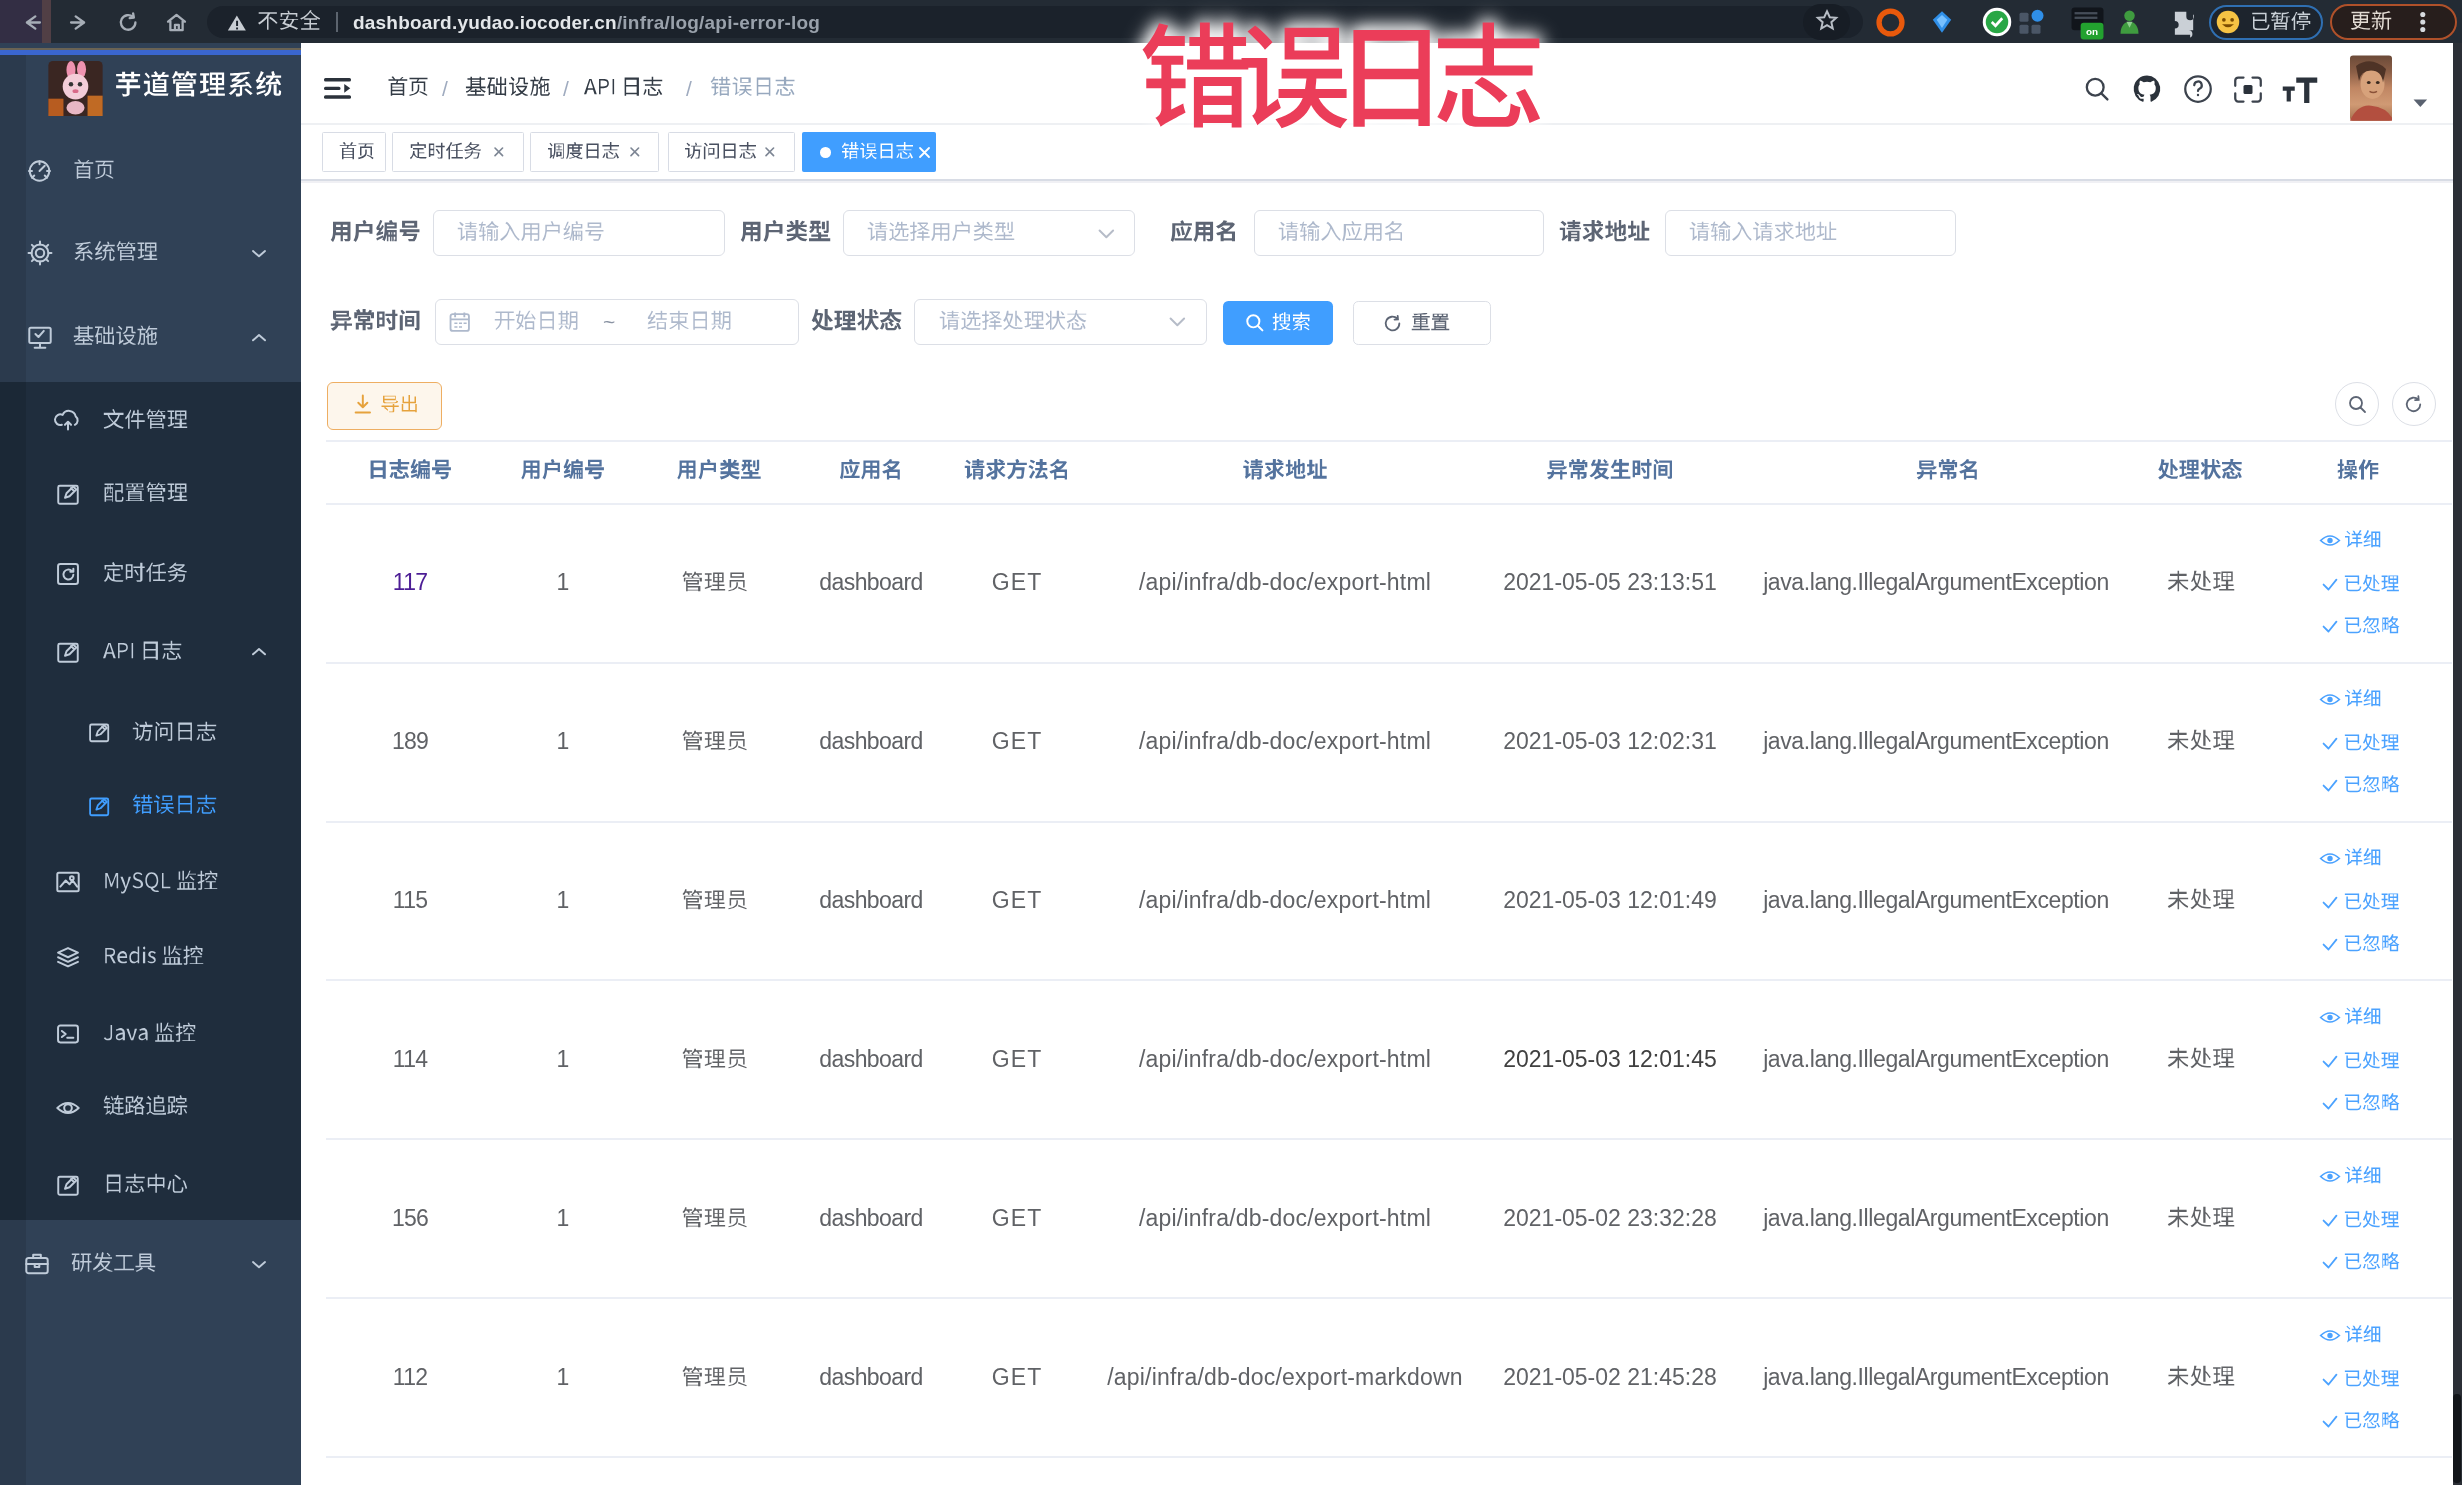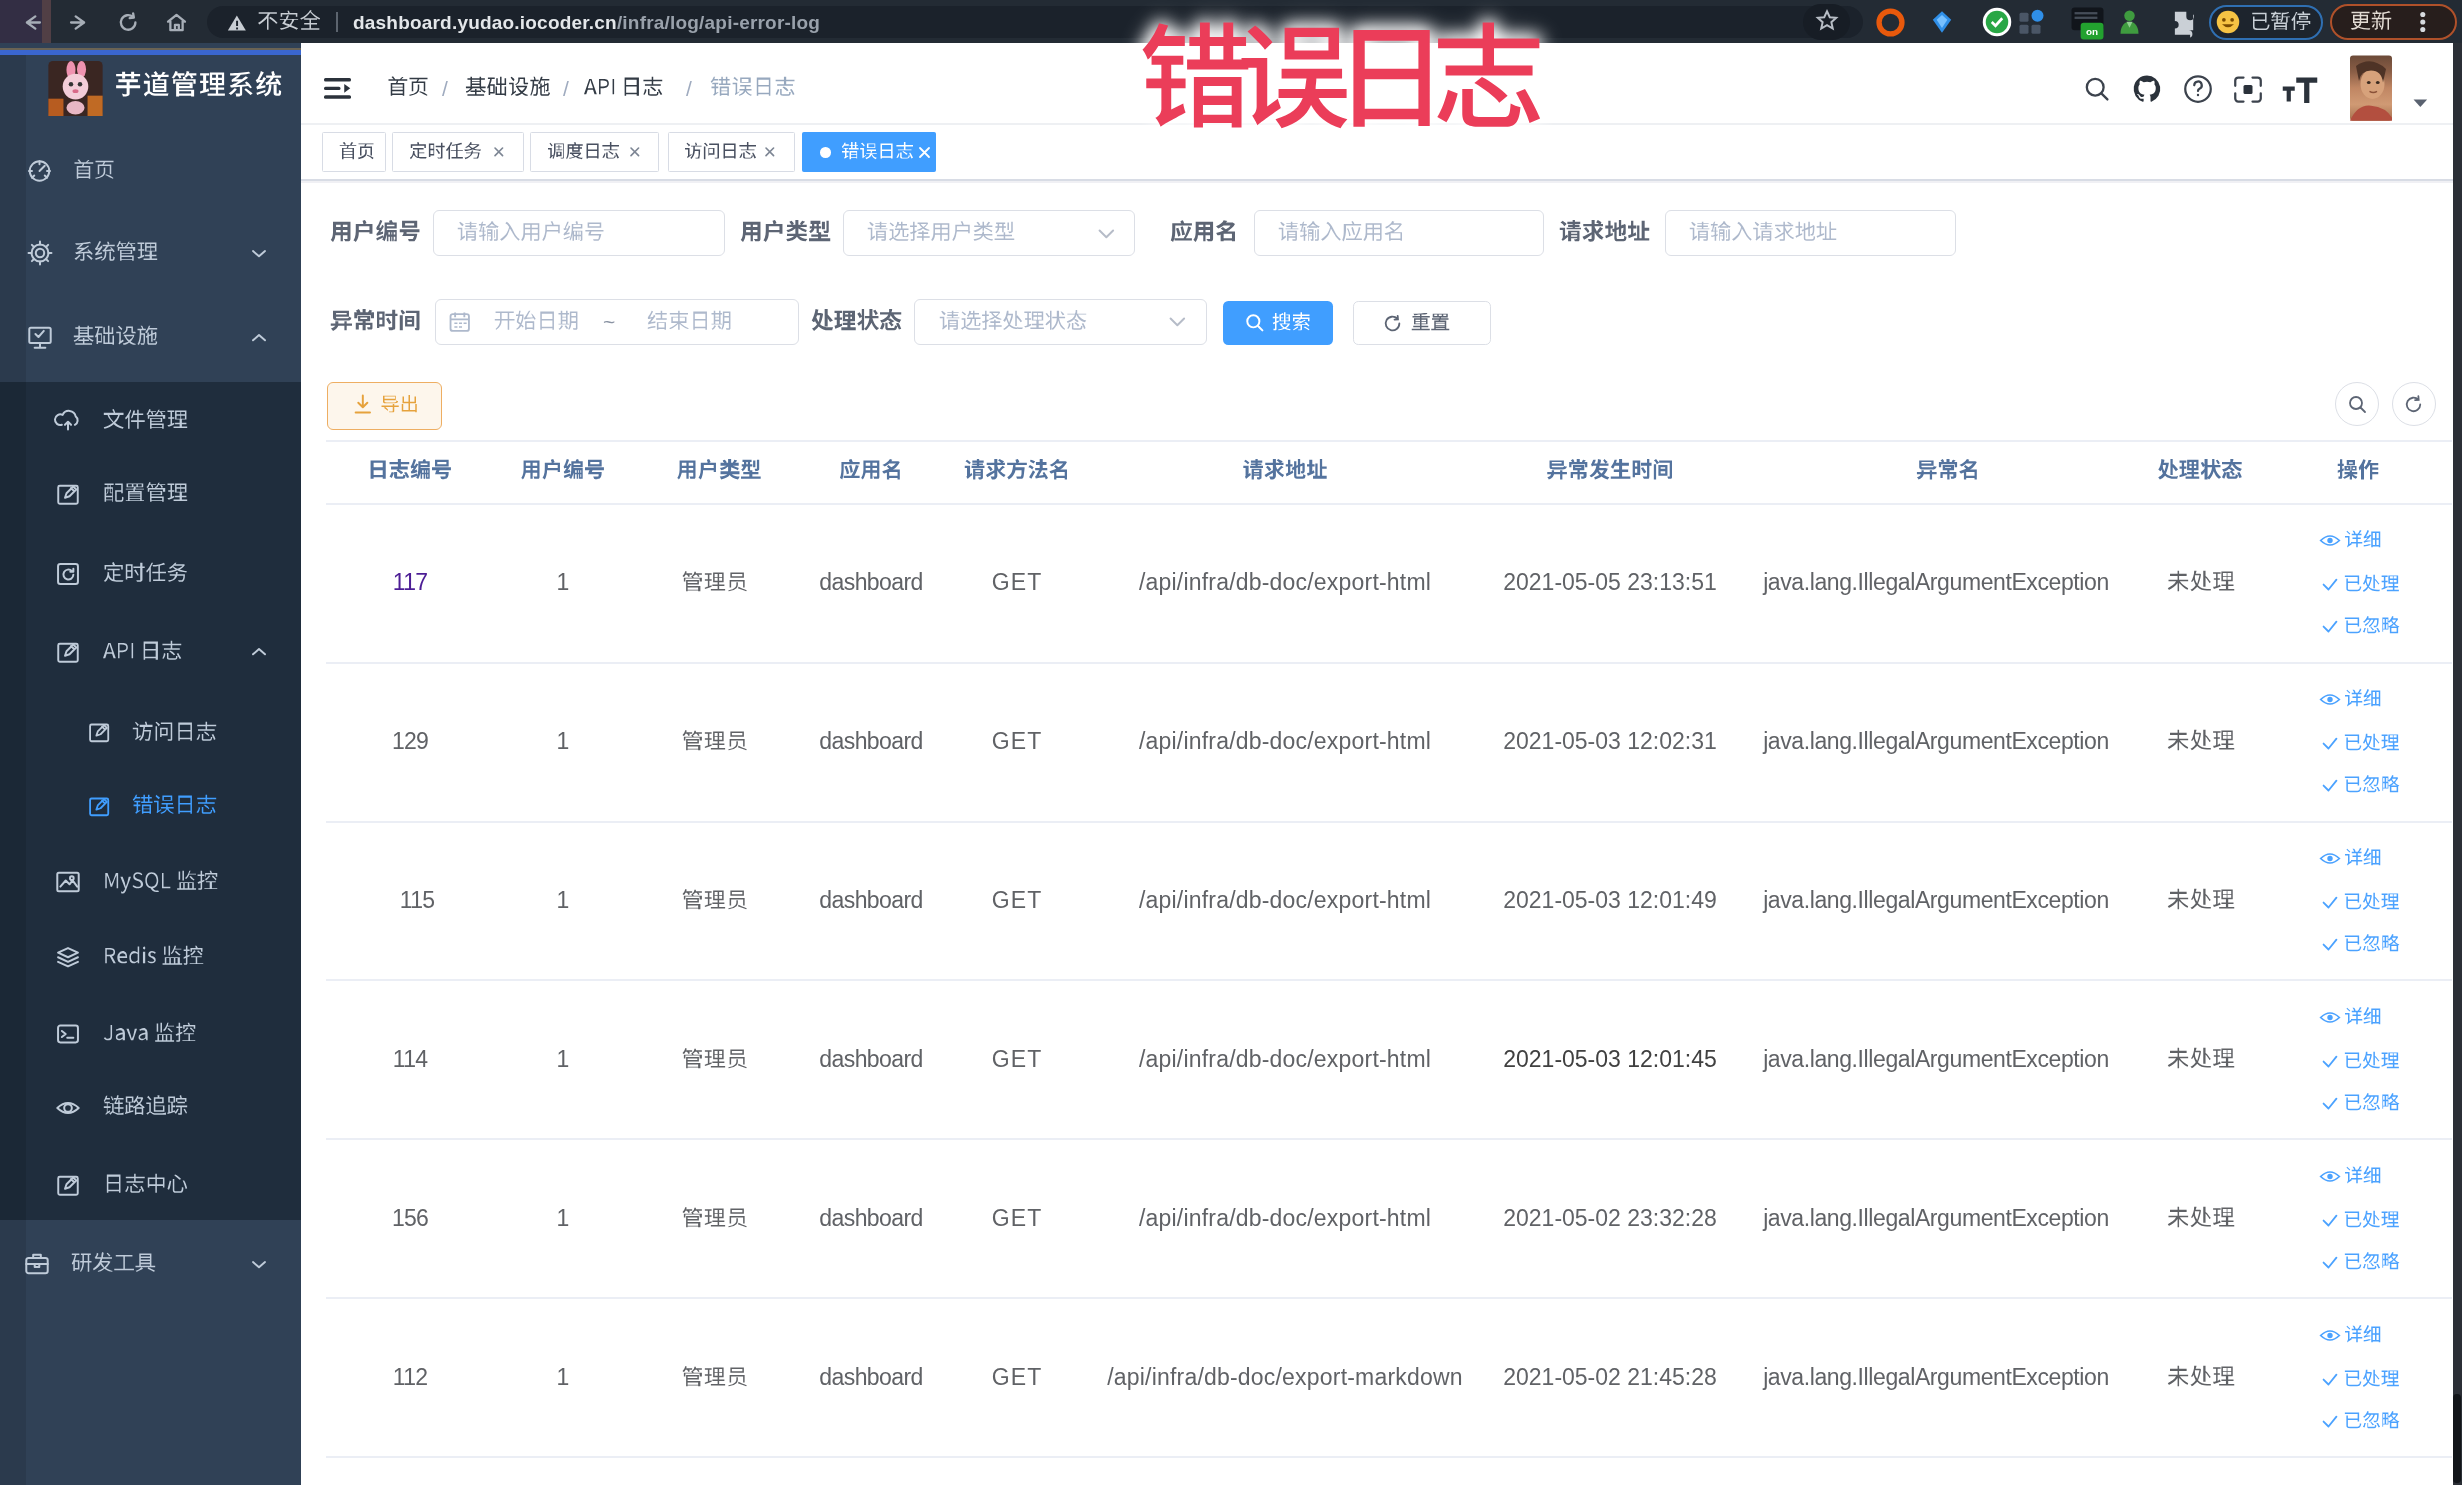--- a/index.html
+++ b/index.html
@@ -733,21 +733,21 @@
       <path d="M2 10 l6.5 6.5 10.5-13" fill="none" stroke="#4ba2ff" stroke-width="2.4" stroke-linecap="round" stroke-linejoin="round"></path>
     </svg>
   </div>
 <div style="position:absolute;left:2343px;top:616px;">
     <svg width="57" height="21" viewBox="0 0 75 28" style="display:block;overflow:visible;">
       <path d="M2 2V4H19V10H6V6H4V19C4 22 5 23 9 23C10 23 17 23 18 23C22 23 23 21 24 17C23 17 22 16 22 16C22 20 21 21 18 21C17 21 10 21 9 21C6 21 6 21 6 19V12H19V14H21V2Z M32 16V21C32 23 32 23 35 23C36 23 40 23 41 23C43 23 44 22 44 19C44 19 43 19 42 18C42 21 42 21 41 21C40 21 36 21 35 21C34 21 33 21 33 21V16ZM44 16C45 18 46 20 47 22L49 21C48 20 47 17 46 16ZM28 16C28 17 27 20 26 21L28 22C29 21 29 18 30 16ZM36 15C37 16 38 18 39 19L41 18C40 17 38 16 37 14ZM32 0C31 3 29 6 26 8C27 8 28 9 28 9C29 8 31 6 32 5H35C34 8 31 10 28 12C29 12 29 13 30 13C33 11 35 8 37 5H40C39 8 37 11 34 13C34 14 35 14 35 15C38 12 41 9 42 5H45C45 10 44 12 44 13C44 13 43 13 43 13C42 13 41 13 40 13C40 13 41 14 41 15C42 15 43 15 44 15C44 14 45 14 45 14C46 13 47 11 47 4C47 4 47 3 47 3H33C33 2 34 2 34 1Z M65 0C64 3 62 6 60 7V2H52V21H53V18H60V14C60 15 61 15 61 15L62 15V23H64V23H71V23H73V15L73 15C74 15 74 14 75 14C72 13 70 12 69 10C70 8 72 6 73 4L72 3L71 3H66C66 2 67 2 67 1ZM53 4H55V9H53ZM53 17V11H55V17ZM59 11V17H57V11ZM59 9H57V4H59ZM60 14V8C61 8 61 9 61 9C62 8 63 7 64 7C64 8 65 9 66 10C64 12 62 13 60 14ZM64 21V16H71V21ZM70 5C70 6 69 8 67 9C66 8 65 6 65 5L65 5ZM63 14C65 14 66 12 67 11C69 12 70 14 72 14Z" fill="#4ba2ff"></path>
     </svg>
   </div>
 <div style="position:absolute;left:326px;top:662px;width:2126px;height:2.3px;background:#ebeef5"></div>
 <div style="position:absolute;left:410px;top:727px;transform:translateX(-50%);height:29px;display:flex;align-items:center;">
-    <span style="font-family:'Liberation Sans', sans-serif;font-size:23px;font-weight:400;color:#606266;letter-spacing:-0.8px;line-height:29px;white-space:pre">129</span>
+    <span style="font-family:'Liberation Sans', sans-serif;font-size:23px;font-weight:400;color:#606266;letter-spacing:-0.8px;line-height:29px;white-space:pre">189</span>
   </div>
 <div style="position:absolute;left:563px;top:727px;transform:translateX(-50%);height:29px;display:flex;align-items:center;">
     <span style="font-family:'Liberation Sans', sans-serif;font-size:23px;font-weight:400;color:#606266;letter-spacing:0px;line-height:29px;white-space:pre">1</span>
   </div>
 <div style="position:absolute;left:715px;top:730px;transform:translateX(-50%);">
     <svg width="67" height="24" viewBox="0 0 89 32" style="display:block;overflow:visible;">
       <path d="M6 12V27H8V26H22V27H25V20H8V18H23V12ZM22 25H8V22H22ZM13 7C13 7 13 8 14 9H3V14H5V10H24V14H27V9H16C16 8 15 7 15 6ZM8 14H21V16H8ZM5 0C4 3 3 5 1 7C2 7 3 8 3 8C4 7 5 6 5 5H7C8 6 9 7 9 8L11 7C11 6 10 5 10 5H14V3H6C6 2 7 2 7 1ZM17 1C17 3 16 5 14 6C15 6 16 7 16 7C17 6 17 6 18 5H20C21 6 22 7 22 8L24 7C23 6 23 5 22 5H27V3H19C19 2 19 2 19 1Z M44 9H48V13H44ZM50 9H54V13H50ZM44 4H48V8H44ZM50 4H54V8H50ZM39 24V26H58V24H50V20H57V18H50V15H56V2H42V15H48V18H41V20H48V24ZM31 22 31 24C34 23 37 22 40 21L40 19L37 20V13H40V11H37V5H40V3H31V5H35V11H31V13H35V21C33 21 32 22 31 22Z M67 4H81V7H67ZM65 2V9H83V2ZM73 15V18C73 20 72 24 62 26C62 26 63 27 63 27C74 25 75 21 75 18V15ZM75 23C78 24 83 26 86 27L87 26C84 24 79 23 76 21ZM64 12V22H66V14H82V22H84V12Z" fill="#606266"></path>
     </svg>
   </div>
 <div style="position:absolute;left:871px;top:727px;transform:translateX(-50%);height:29px;display:flex;align-items:center;">
@@ -795,21 +795,21 @@
     <svg width="16" height="14.4" viewBox="0 0 21 19" style="display:block;overflow:visible">
       <path d="M2 10 l6.5 6.5 10.5-13" fill="none" stroke="#4ba2ff" stroke-width="2.4" stroke-linecap="round" stroke-linejoin="round"></path>
     </svg>
   </div>
 <div style="position:absolute;left:2343px;top:775px;">
     <svg width="57" height="21" viewBox="0 0 75 28" style="display:block;overflow:visible;">
       <path d="M2 2V4H19V10H6V6H4V19C4 22 5 23 9 23C10 23 17 23 18 23C22 23 23 21 24 17C23 17 22 16 22 16C22 20 21 21 18 21C17 21 10 21 9 21C6 21 6 21 6 19V12H19V14H21V2Z M32 16V21C32 23 32 23 35 23C36 23 40 23 41 23C43 23 44 22 44 19C44 19 43 19 42 18C42 21 42 21 41 21C40 21 36 21 35 21C34 21 33 21 33 21V16ZM44 16C45 18 46 20 47 22L49 21C48 20 47 17 46 16ZM28 16C28 17 27 20 26 21L28 22C29 21 29 18 30 16ZM36 15C37 16 38 18 39 19L41 18C40 17 38 16 37 14ZM32 0C31 3 29 6 26 8C27 8 28 9 28 9C29 8 31 6 32 5H35C34 8 31 10 28 12C29 12 29 13 30 13C33 11 35 8 37 5H40C39 8 37 11 34 13C34 14 35 14 35 15C38 12 41 9 42 5H45C45 10 44 12 44 13C44 13 43 13 43 13C42 13 41 13 40 13C40 13 41 14 41 15C42 15 43 15 44 15C44 14 45 14 45 14C46 13 47 11 47 4C47 4 47 3 47 3H33C33 2 34 2 34 1Z M65 0C64 3 62 6 60 7V2H52V21H53V18H60V14C60 15 61 15 61 15L62 15V23H64V23H71V23H73V15L73 15C74 15 74 14 75 14C72 13 70 12 69 10C70 8 72 6 73 4L72 3L71 3H66C66 2 67 2 67 1ZM53 4H55V9H53ZM53 17V11H55V17ZM59 11V17H57V11ZM59 9H57V4H59ZM60 14V8C61 8 61 9 61 9C62 8 63 7 64 7C64 8 65 9 66 10C64 12 62 13 60 14ZM64 21V16H71V21ZM70 5C70 6 69 8 67 9C66 8 65 6 65 5L65 5ZM63 14C65 14 66 12 67 11C69 12 70 14 72 14Z" fill="#4ba2ff"></path>
     </svg>
   </div>
 <div style="position:absolute;left:326px;top:821px;width:2126px;height:2.3px;background:#ebeef5"></div>
-<div style="position:absolute;left:410px;top:886px;transform:translateX(-50%);height:29px;display:flex;align-items:center;margin-left:7px;">
+<div style="position:absolute;left:410px;top:886px;transform:translateX(-50%);height:29px;display:flex;align-items:center;">
     <span style="font-family:'Liberation Sans', sans-serif;font-size:23px;font-weight:400;color:#606266;letter-spacing:-0.8px;line-height:29px;white-space:pre">115</span>
   </div>
 <div style="position:absolute;left:563px;top:886px;transform:translateX(-50%);height:29px;display:flex;align-items:center;">
     <span style="font-family:'Liberation Sans', sans-serif;font-size:23px;font-weight:400;color:#606266;letter-spacing:0px;line-height:29px;white-space:pre">1</span>
   </div>
 <div style="position:absolute;left:715px;top:889px;transform:translateX(-50%);">
     <svg width="67" height="24" viewBox="0 0 89 32" style="display:block;overflow:visible;">
       <path d="M6 12V27H8V26H22V27H25V20H8V18H23V12ZM22 25H8V22H22ZM13 7C13 7 13 8 14 9H3V14H5V10H24V14H27V9H16C16 8 15 7 15 6ZM8 14H21V16H8ZM5 0C4 3 3 5 1 7C2 7 3 8 3 8C4 7 5 6 5 5H7C8 6 9 7 9 8L11 7C11 6 10 5 10 5H14V3H6C6 2 7 2 7 1ZM17 1C17 3 16 5 14 6C15 6 16 7 16 7C17 6 17 6 18 5H20C21 6 22 7 22 8L24 7C23 6 23 5 22 5H27V3H19C19 2 19 2 19 1Z M44 9H48V13H44ZM50 9H54V13H50ZM44 4H48V8H44ZM50 4H54V8H50ZM39 24V26H58V24H50V20H57V18H50V15H56V2H42V15H48V18H41V20H48V24ZM31 22 31 24C34 23 37 22 40 21L40 19L37 20V13H40V11H37V5H40V3H31V5H35V11H31V13H35V21C33 21 32 22 31 22Z M67 4H81V7H67ZM65 2V9H83V2ZM73 15V18C73 20 72 24 62 26C62 26 63 27 63 27C74 25 75 21 75 18V15ZM75 23C78 24 83 26 86 27L87 26C84 24 79 23 76 21ZM64 12V22H66V14H82V22H84V12Z" fill="#606266"></path>
     </svg>
   </div>

